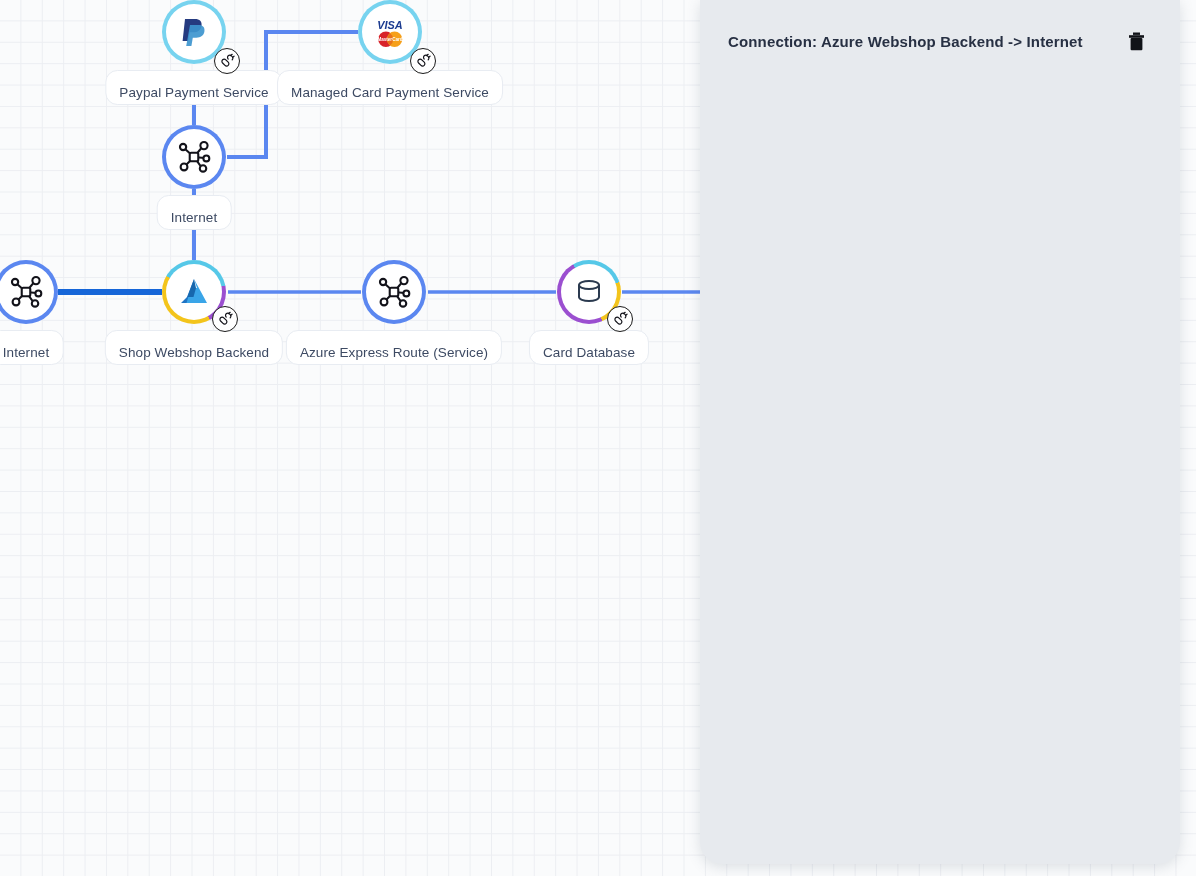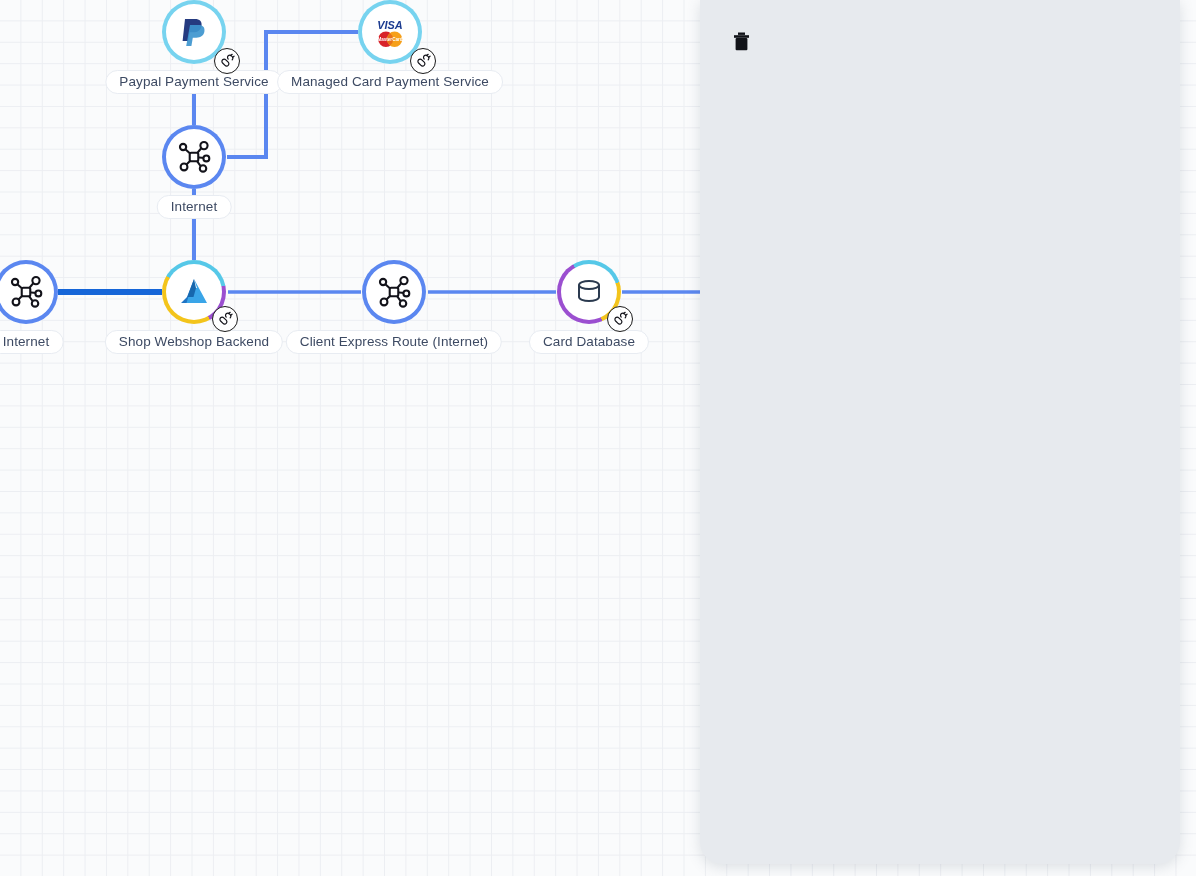--- a/index.html
+++ b/index.html
@@ -75,21 +75,21 @@
   .glyph { position: relative; z-index: 3; display: flex; align-items: center; justify-content: center; }
 
   
   .node-label {
     position: absolute;
     top: 70px; left: 50%; transform: translateX(-50%);
     white-space: nowrap;
     background: #ffffff;
     border: 1px solid #e8ecf2;
     border-radius: 12px;
-    padding: 3px 13px 4px;
+    padding: 14px 13px 4px;
     font-size: 13.5px;
     color: #3d4a63;
     letter-spacing: .1px;
   }
 
   
   .plug-badge {
     position: absolute;
     width: 26px; height: 26px;
     right: -10px; bottom: -8px;
@@ -282,21 +282,21 @@
           <line x1="20" y1="20" x2="28" y2="31"></line>
           <rect x="15.5" y="15.5" width="9" height="9" rx="1.6" fill="#fff"></rect>
           <circle cx="8.5" cy="9.5" r="3.3" fill="#fff"></circle>
             <circle cx="30.5" cy="8" r="3.8" fill="#fff"></circle>
           <circle cx="33" cy="21.5" r="3.1" fill="#fff"></circle>
             <circle cx="9.5" cy="30.5" r="3.6" fill="#fff"></circle>
           <circle cx="29.5" cy="32" r="3.4" fill="#fff"></circle>
         </g>
       </svg>
     </div>
-    <div class="node-label">Client Express Route (Internet)</div>
+    <div class="node-label">Azure Express Route (Service)</div>
   </div>
 
   <div class="node" style="left:557px; top:260px;">
     <div class="ring multi-db"></div>
     <div class="glyph">
       <svg width="34" height="32" viewBox="0 0 34 32">
         <g stroke="#2b3a4f" stroke-width="2" fill="none">
           <ellipse cx="17" cy="9" rx="10" ry="4"></ellipse>
           <path d="M7 9v12c0 2.2 4.5 4 10 4s10-1.8 10-4V9"></path>
         </g>
@@ -393,20 +393,21 @@
           <circle cx="18" cy="14" r="6"></circle>
           <path d="M7.5 30c1.6-5.6 6-8.4 10.5-8.4S26.9 24.4 28.5 30"></path>
         </g>
       </svg>
     </div>
     <div class="node-label">Shop Managers</div>
   </div>
 
   <div id="side-panel">
     <div id="panel-header">
+      <div id="panel-title">Connection: Azure Webshop Backend -&gt; Internet</div>
       <button id="delete-btn" aria-label="delete">
         <svg width="17" height="19" viewBox="0 0 17 19">
           <rect x="5" y="0.5" width="7" height="2.4" fill="#111318"></rect>
           <rect x="1" y="3.2" width="15" height="2.6" fill="#111318"></rect>
           <rect x="2.6" y="6" width="11.8" height="12.2" rx="1" fill="#111318"></rect>
         </svg>
       </button>
     </div>
   </div>
 

